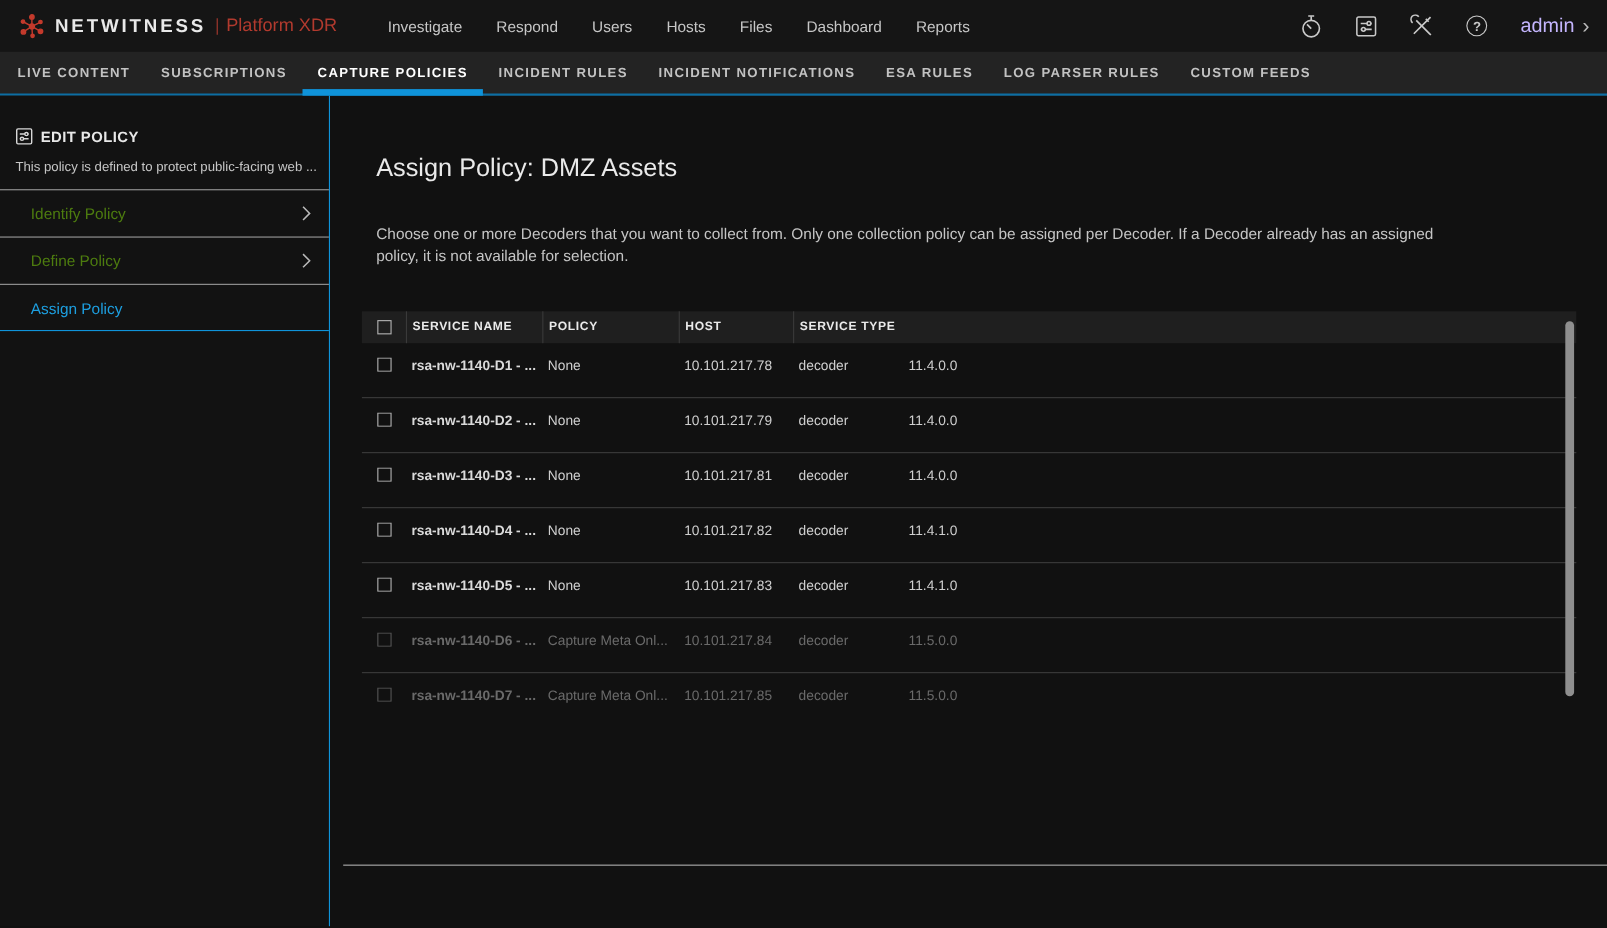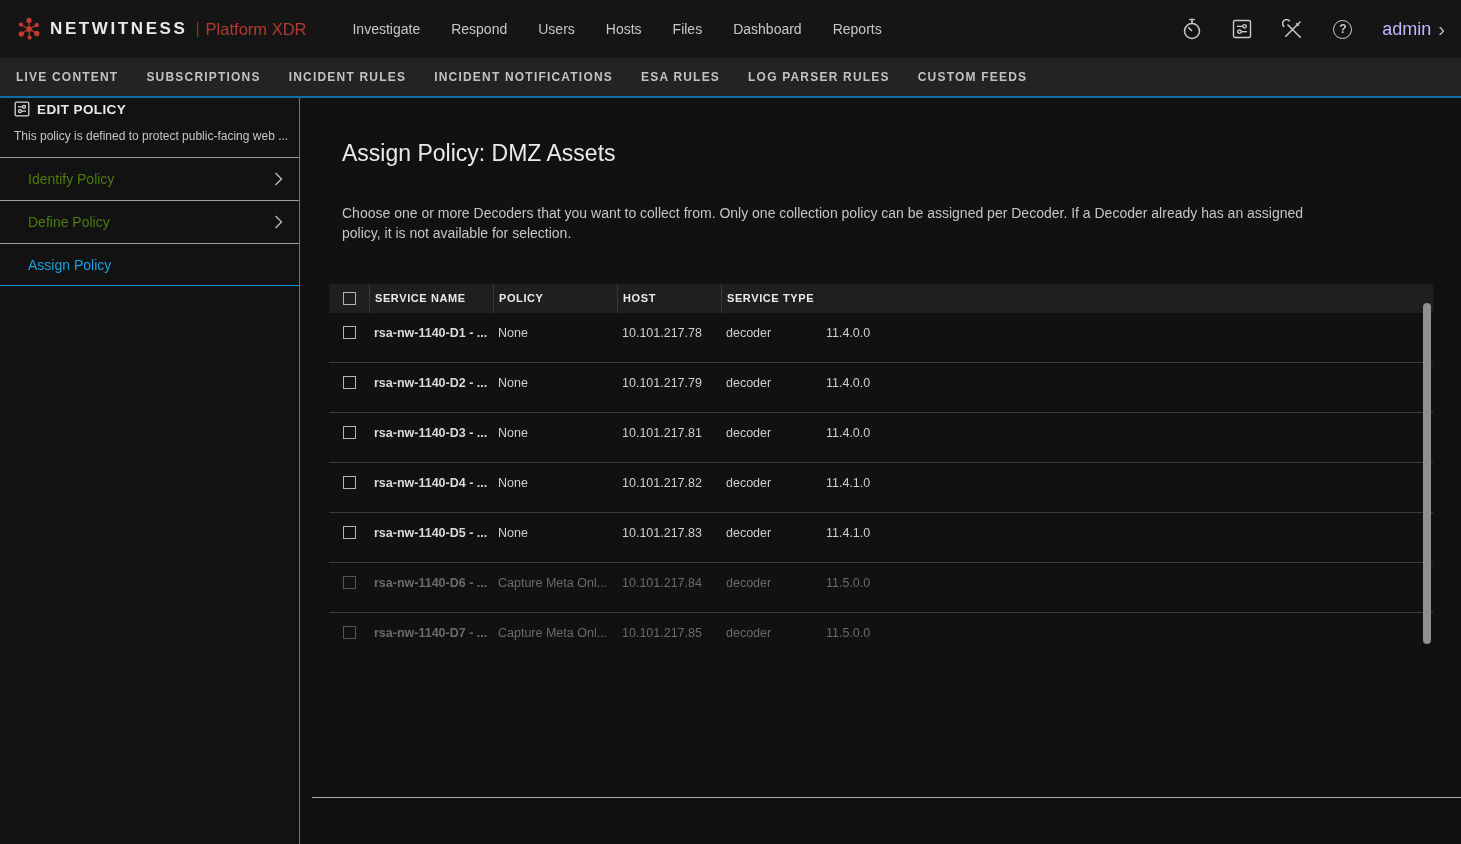--- a/index.html
+++ b/index.html
@@ -5,21 +5,21 @@
   * { box-sizing: border-box; margin: 0; padding: 0; }
   html, body { width: 1461px; height: 844px; overflow: hidden; }
   body {
     background: #111111;
     font-family: "Liberation Sans", sans-serif;
     color: #d0d0d0;
   }
 
   
   .topnav {
-    height: 58px; background: #151515;
+    height: 47px; background: #151515;
     display: flex; align-items: center; padding: 0 16px;
   }
   .brand { display: flex; align-items: center; margin-right: 46px; }
   .brand svg { margin-right: 8px; }
   .brand-name { font-size: 17px; font-weight: 700; letter-spacing: 2.6px; color: #e9e9e9; }
   .brand-sep { font-size: 16px; color: #8a3129; margin: 0 6px 0 8px; font-weight: 300; }
   .brand-product { font-size: 16.5px; color: #b23a2e; font-weight: 400; }
   .topnav-items { display: flex; gap: 31px; font-size: 14px; color: #c6c6c6; }
   .topnav-item { cursor: pointer; white-space: nowrap; }
   .topnav-right { margin-left: auto; display: flex; align-items: center; gap: 30px; }
@@ -51,37 +51,37 @@
   }
 
   
   .content { display: flex; height: 755px; }
 
   
   .sidebar {
     width: 300px; flex-shrink: 0; background: #121212;
     border-right: 1px solid #0f93da;
   }
-  .sb-header { padding: 3px 14px 0 14px; }
+  .sb-header { padding: 29px 14px 0 14px; }
   .sb-title-row { display: flex; align-items: center; gap: 7px; }
   .sb-title { font-size: 13.5px; font-weight: 700; letter-spacing: 0.4px; color: #e8e8e8; }
   .sb-desc {
     padding: 12px 14px 14px 14px; font-size: 12px; color: #c6c6c6;
     white-space: nowrap; overflow: hidden;
   }
   .sb-item {
     height: 43px; display: flex; align-items: center; justify-content: space-between;
     padding: 0 16px 0 28px; font-size: 14px; color: #4d7c0f;
     border-top: 1px solid #9a9a9a; cursor: pointer;
   }
   .sb-item.active { color: #1d9fe0; border-bottom: 1px solid #0f93da; }
 
   
   .main { flex: 1; position: relative; padding: 42px 0 0 29px; }
-  .page-title { font-size: 23px; font-weight: 400; color: #eaeaea; margin: 0 0 36px 13px; }
+  .page-title { font-size: 23px; font-weight: 400; color: #eaeaea; margin: 10px 0 36px 13px; }
   .page-desc {
     font-size: 14px; color: #c5c5c5; line-height: 1.45;
     width: 1000px; margin: 0 0 40px 13px;
   }
 
   
   .table { width: 1104px; }
   .thead {
     display: grid; grid-template-columns: 40px 124px 124px 104px 100px 1fr;
     height: 29px; background: #1f1f1f; align-items: center;
@@ -196,20 +196,21 @@
     <span class="user-menu">
       <span class="user-name">admin</span>
       <span class="user-chevron">›</span>
     </span>
   </div>
 </header>
 
 <nav class="tabbar">
   <span class="tab">LIVE CONTENT</span>
   <span class="tab">SUBSCRIPTIONS</span>
+  <span class="tab active">CAPTURE POLICIES</span>
   <span class="tab">INCIDENT RULES</span>
   <span class="tab">INCIDENT NOTIFICATIONS</span>
   <span class="tab">ESA RULES</span>
   <span class="tab">LOG PARSER RULES</span>
   <span class="tab">CUSTOM FEEDS</span>
 </nav>
 
 <div class="content">
 
   <aside class="sidebar">

